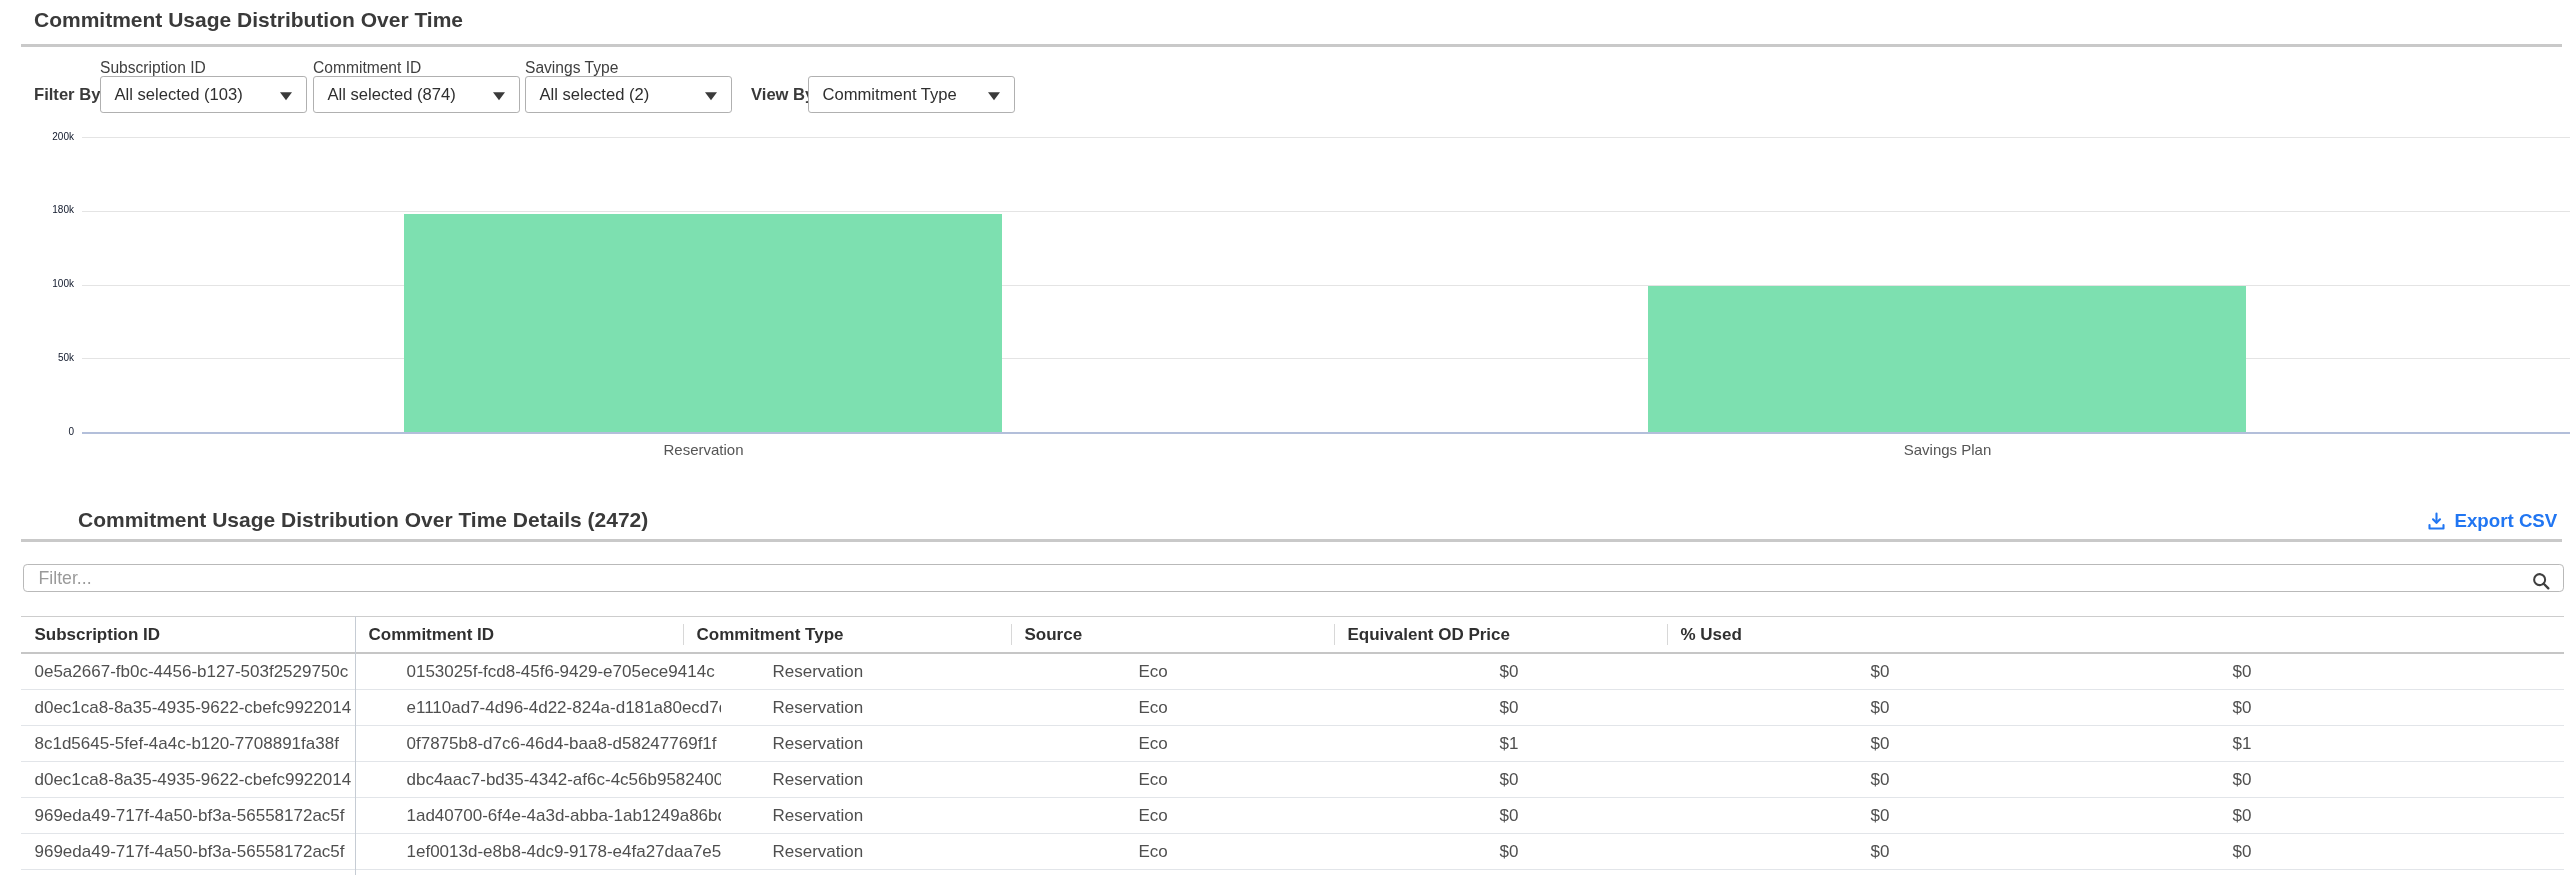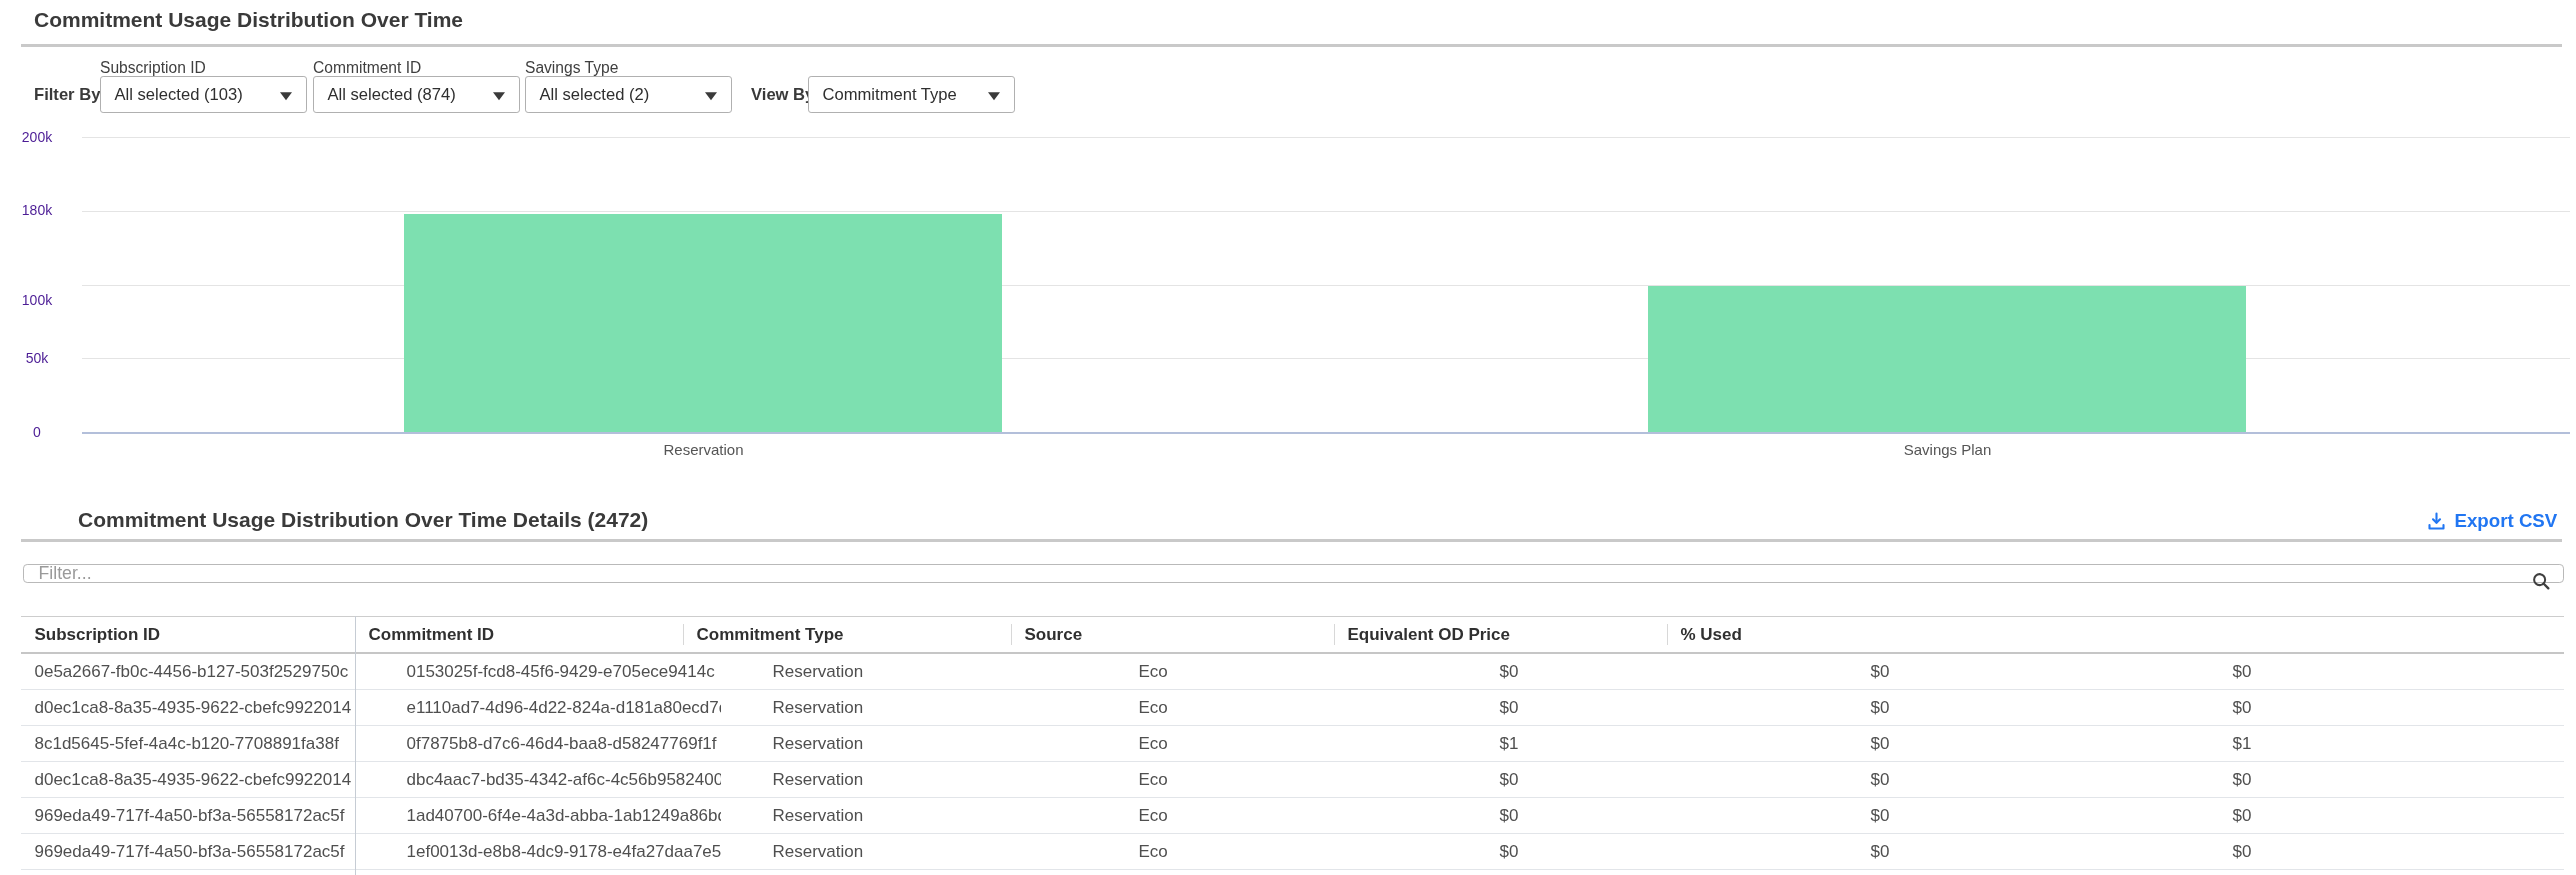--- a/index.html
+++ b/index.html
@@ -25,32 +25,32 @@
   .dd-caret {
     position:absolute; right:14.5px; top:50%; transform:translateY(-35%);
     width:0; height:0; border-left:6.7px solid transparent; border-right:6.7px solid transparent;
     border-top:8.8px solid #3a3a3a;
   }
 
   
   #chart { left:0; top:125px; width:2576px; height:345px; }
   .gridline { position:absolute; height:1px; background:#e4e4e4; }
   .gridline.zero { height:1.6px; background:#b3bfda; }
-  .ytick { position:absolute; left:0; width:74px; text-align:center; font-size:14px; color:#4c1d95; line-height:16.6px; }
+  .ytick { position:absolute; left:0; width:74px; text-align:right; font-size:10px; color:#0f172a; line-height:16.6px; }
   .bar { position:absolute; }
   .cat-label { position:absolute; font-size:15px; color:#555; text-align:center; width:311px; }
 
   
   .export-btn {
     display:flex; align-items:center; gap:7.3px; cursor:pointer;
     font-size:18.7px; font-weight:bold; white-space:nowrap;
   }
 
   
-  .filter-wrap { left:23px; right:12.5px; top:564px; height:19px; }
+  .filter-wrap { left:23px; right:12.5px; top:564px; height:28px; }
   .filter-wrap input {
     width:100%; height:100%; border:1px solid #b9b9b9; border-radius:4.2px;
     font-size:17.7px; padding:0 42px 0 14.5px; color:#444; outline:none;
     font-family:"Liberation Sans", sans-serif;
   }
   .filter-wrap input::placeholder { color:#9a9a9a; }
   .search-icon { position:absolute; right:11.4px; top:5.7px; cursor:pointer; }
 
   
   #table { left:21px; right:12.5px; top:616px; height:260px; }
@@ -102,21 +102,21 @@
   <span>Commitment Type</span>
   <span class="dd-caret"></span>
 </div>
 
 <div id="chart" class="abs">
     <div class="gridline" style="left: 82px; width: 2488px; top: 12px;"></div>
     <div class="ytick" style="top: 3.6px;">200k</div>
     <div class="gridline" style="left: 82px; width: 2488px; top: 86px;"></div>
     <div class="ytick" style="top: 77px;">180k</div>
     <div class="gridline" style="left: 82px; width: 2488px; top: 160px;"></div>
-    <div class="ytick" style="top: 167px;">100k</div>
+    <div class="ytick" style="top: 151px;">100k</div>
     <div class="gridline" style="left: 82px; width: 2488px; top: 233px;"></div>
     <div class="ytick" style="top: 225px;">50k</div>
     <div class="gridline zero" style="left: 82px; width: 2488px; top: 307px;"></div>
     <div class="ytick" style="top: 299px;">0</div>
     <div class="bar" style="left: 404px; width: 598px; top: 89px; height: 218px; background: rgb(125, 224, 176);"></div>
     <div class="cat-label" style="left: 548px; top: 316px;">Reservation</div>
     <div class="bar" style="left: 1648px; width: 598px; top: 161px; height: 146px; background: rgb(125, 224, 176);"></div>
     <div class="cat-label" style="left: 1792px; top: 316px;">Savings Plan</div>
   </div>
 

